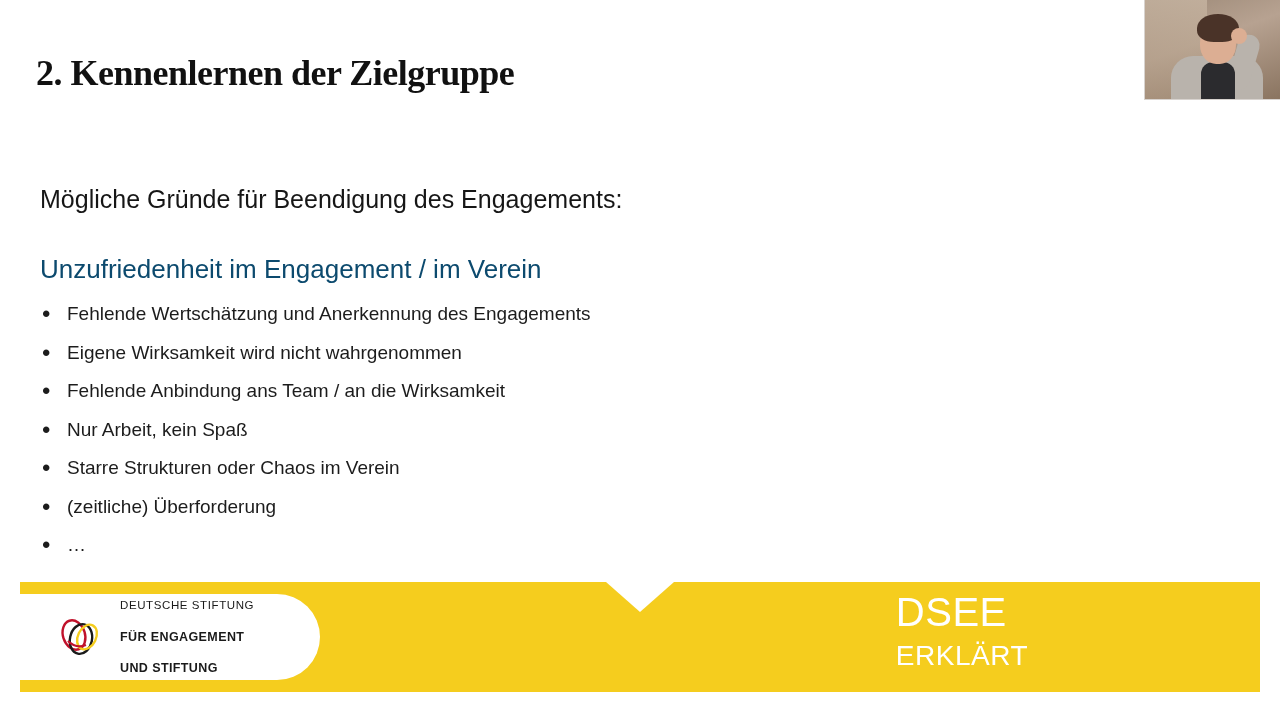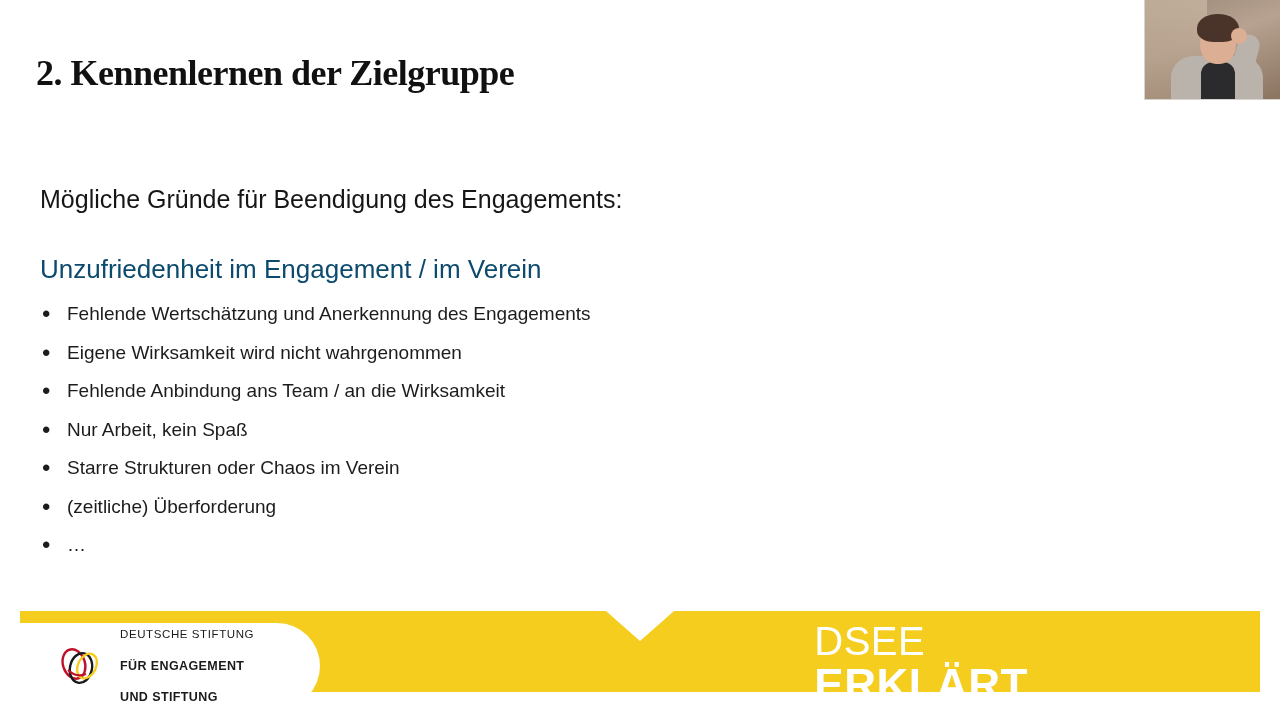--- a/index.html
+++ b/index.html
@@ -146,21 +146,21 @@
     background: #dcae93;
     border-radius: 50%;
   }
 
   
   .footer {
     position: absolute;
     left: 20px;
     right: 20px;
     bottom: 28px;
-    height: 81px;
+    height: 110px;
     background: #f5cd1e;
   }
   .footer-notch {
     position: absolute;
     left: 50%;
     top: 0;
     transform: translateX(-50%);
     width: 0;
     height: 0;
     border-left: 34px solid transparent;
@@ -202,22 +202,22 @@
     text-align: left;
     color: #ffffff;
   }
   .brand .b1 {
     font-size: 40px;
     font-weight: normal;
     letter-spacing: .5px;
     line-height: 44px;
   }
   .brand .b2 {
-    font-size: 44px;
-    font-weight: bold;
+    font-size: 28px;
+    font-weight: normal;
     letter-spacing: .5px;
     line-height: 44px;
   }
 </style>
 </head>
 <body>
 
 <div class="slide">
 
   <h1 class="slide-title">2. Kennenlernen der Zielgruppe</h1>

